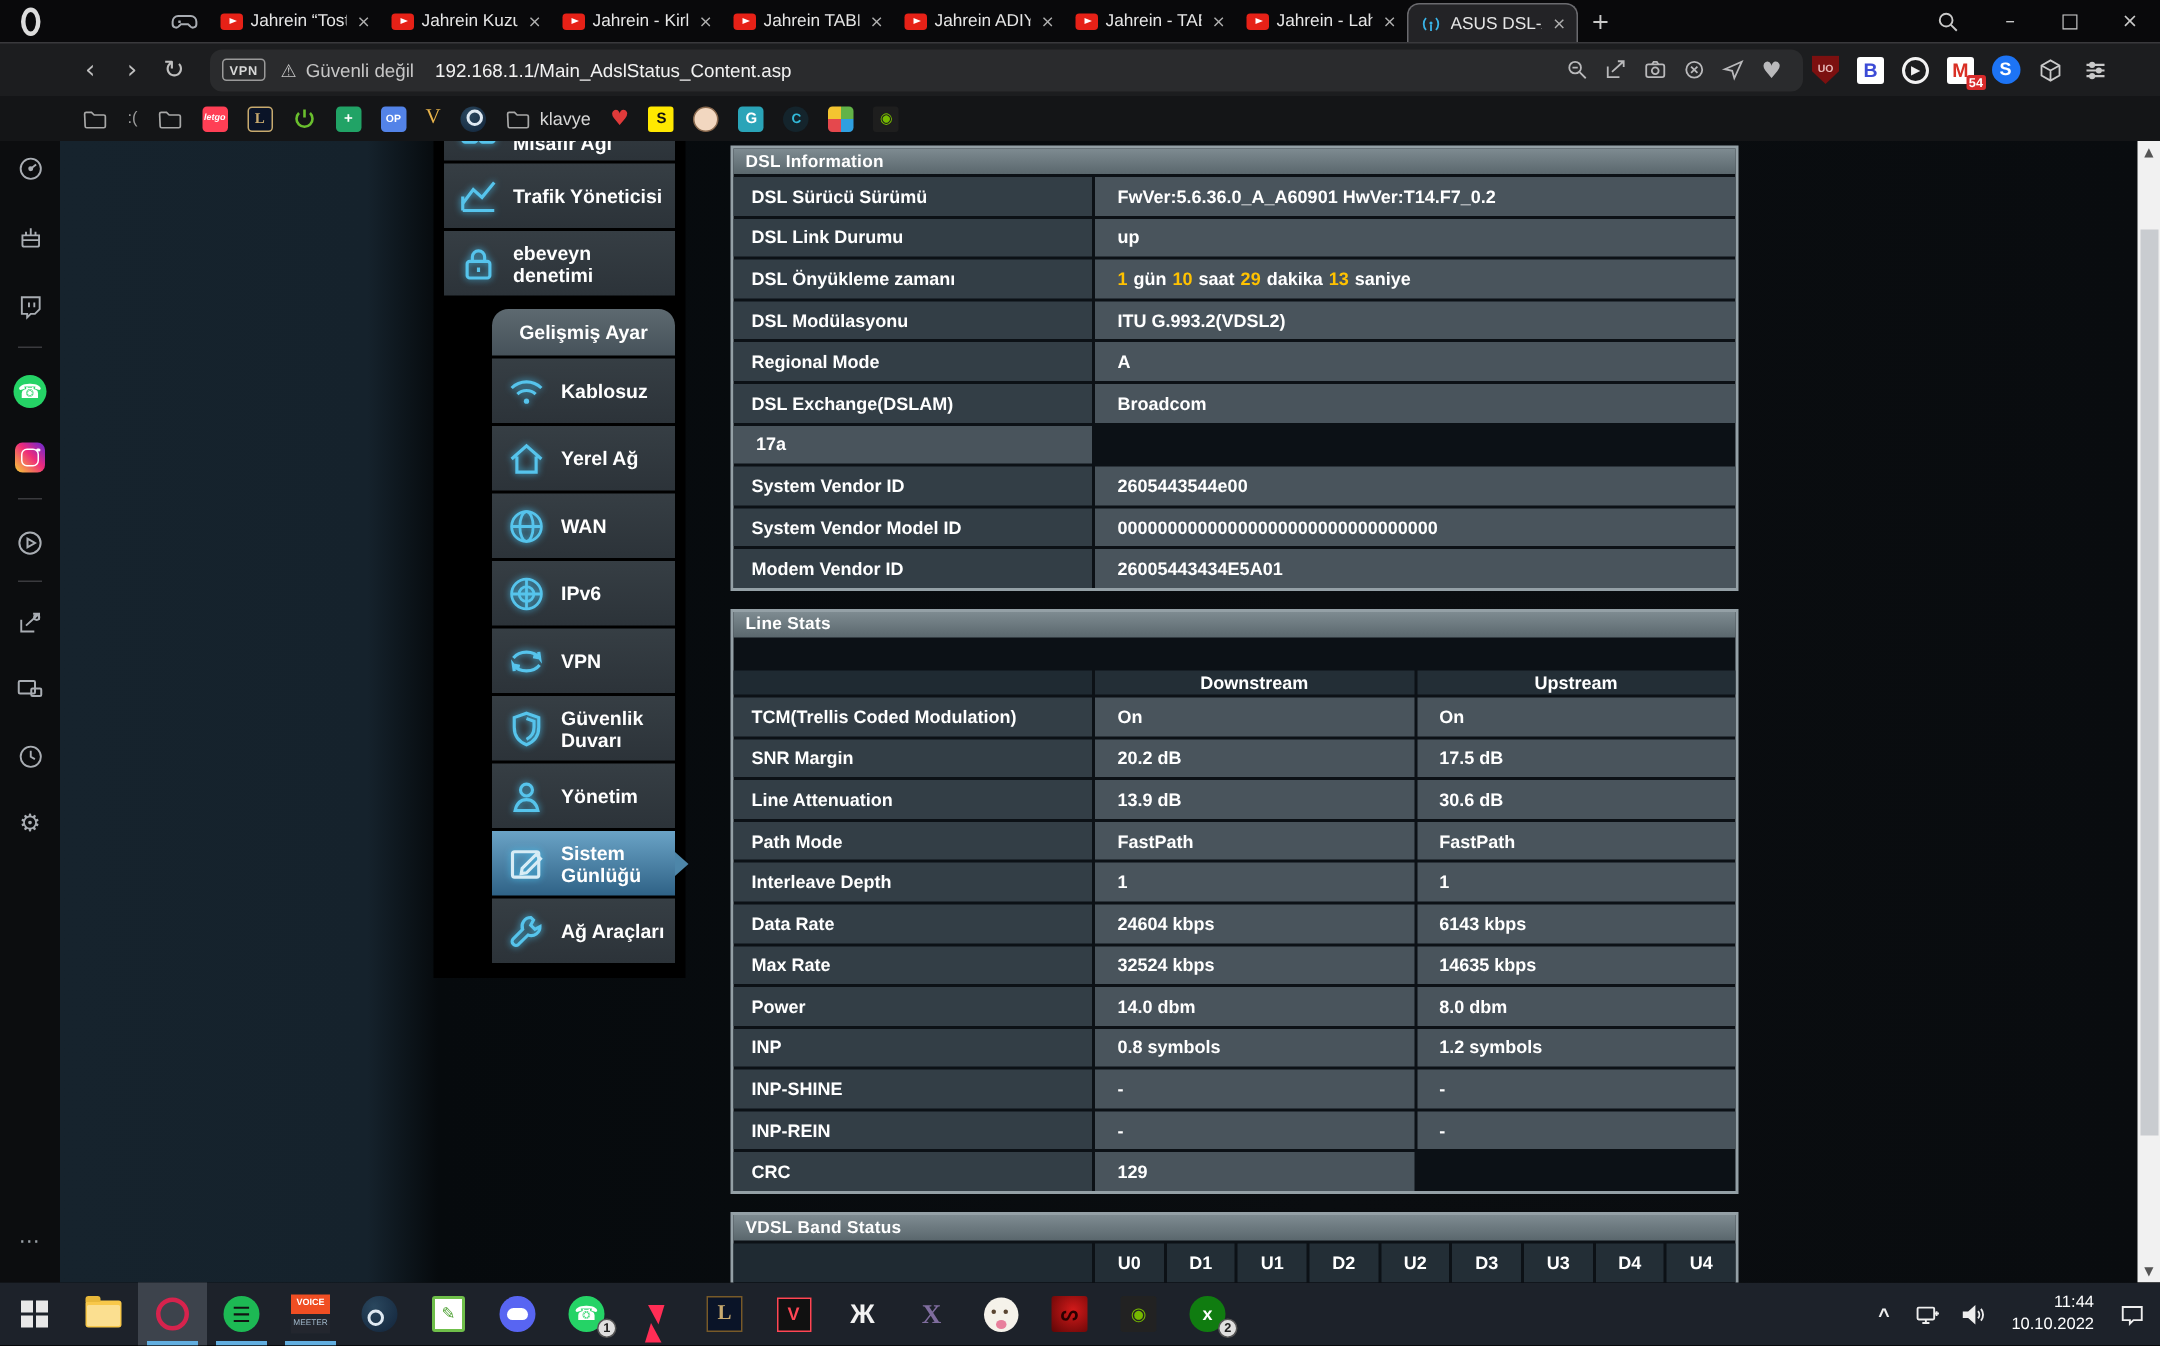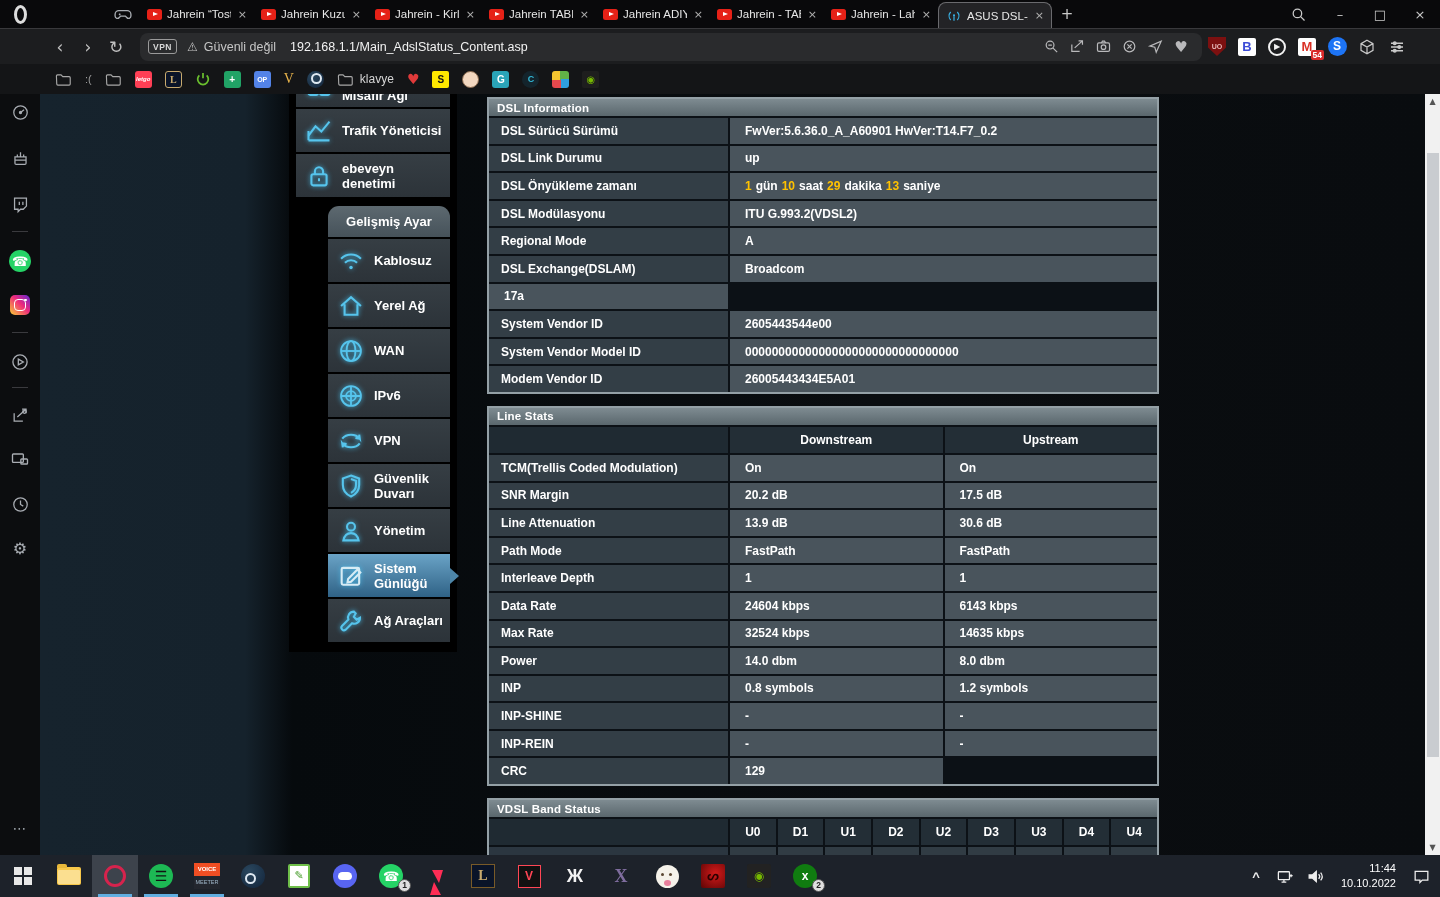--- a/index.html
+++ b/index.html
@@ -627,21 +627,21 @@
             <div class="val">00000000000000000000000000000000</div>
           </div>
           <div class="r r2">
             <div class="lab">Modem Vendor ID</div>
             <div class="val">26005443434E5A01</div>
           </div>
         </div>
 
         <div class="sec">
           <div class="sec-h">Line Stats</div>
-          <div class="r r3" style="height:26px;">
+          <div class="r r3" style="height:16px;margin-top:20px;">
             <div class="hblank"></div>
             <div class="hcell">Downstream</div>
             <div class="hcell">Upstream</div>
           </div>
           <div class="r r3">
             <div class="lab">TCM(Trellis Coded Modulation)</div>
             <div class="val">On</div>
             <div class="val">On</div>
           </div>
           <div class="r r3">

